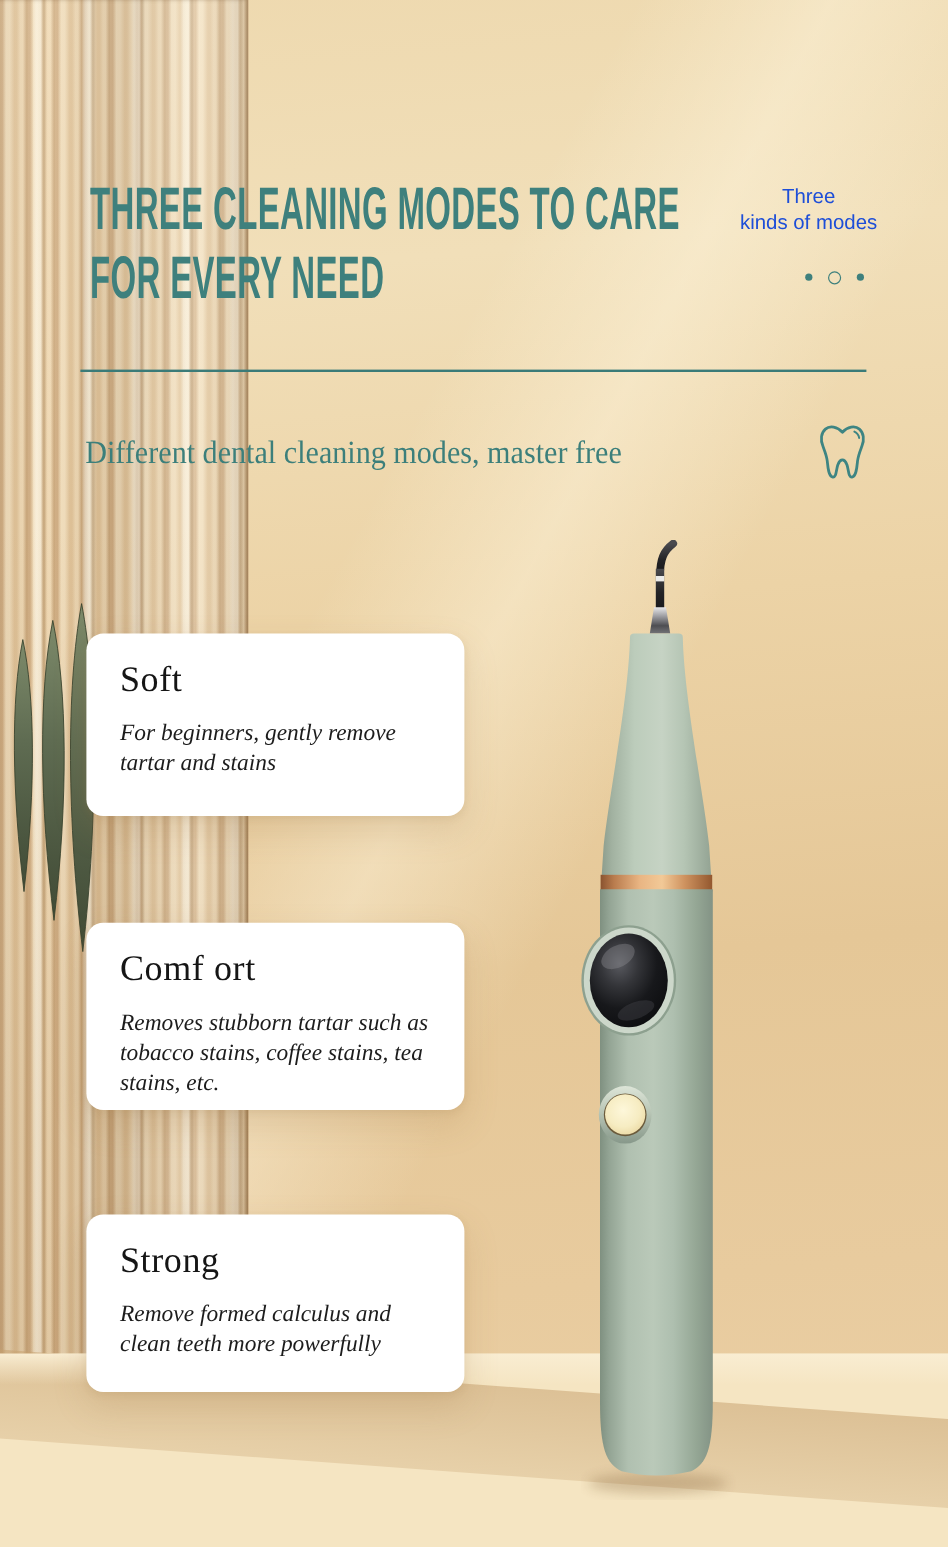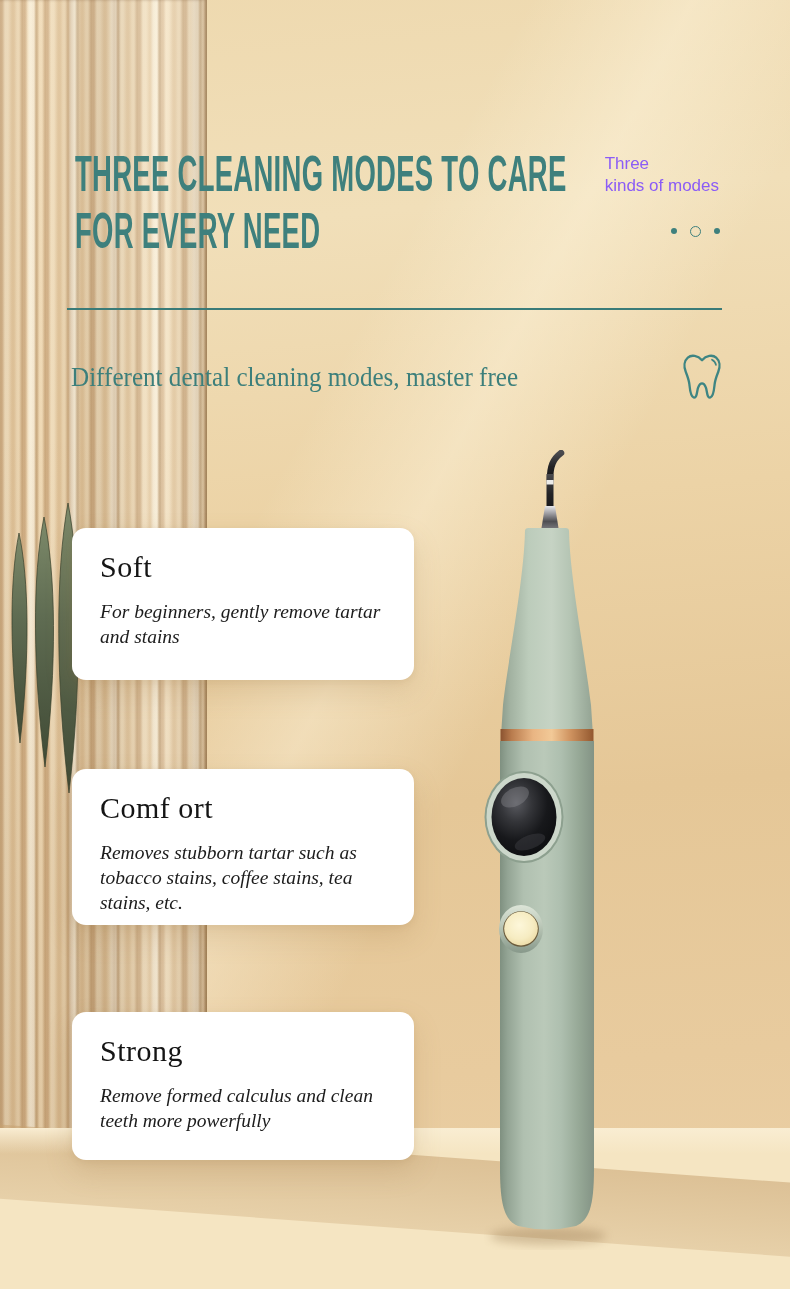--- a/index.html
+++ b/index.html
@@ -43,34 +43,34 @@
   .floor::after{content:"";position:absolute;left:0;top:0;width:100%;height:26px;
         background:linear-gradient(180deg,#f9edd2,rgba(249,237,210,0));}
 
   
   .leaves{position:absolute;left:0;top:495px;}
 
   
   .hero-title{position:absolute;left:75px;top:146px;color:#3e807d;
         font-weight:700;font-size:50px;line-height:57px;white-space:nowrap;
         transform:scaleX(.55);transform-origin:0 0;letter-spacing:.5px;}
-  .corner-note{position:absolute;right:71px;top:153px;text-align:left;
-        color:#8b5cf6;font-size:17px;line-height:22px;}
+  .corner-note{position:absolute;right:59px;top:153px;text-align:center;
+        color:#1d4ed8;font-size:17px;line-height:22px;}
   .dots{position:absolute;right:70px;top:224px;display:flex;align-items:center;gap:13px;height:14px;}
   .dots span{display:block;}
   .dots .filled{width:6px;height:6px;border-radius:50%;background:#3e807d;}
   .dots .open{width:9px;height:9px;border-radius:50%;border:1.8px solid #3e807d;background:transparent;}
   .divider{position:absolute;left:67px;top:308px;width:655px;height:2px;background:#3a7b78;}
   .subtitle{position:absolute;left:71px;top:362px;color:#3c7f7b;
         font-family:"Liberation Serif",serif;font-size:27px;white-space:nowrap;
         transform:scaleX(.93);transform-origin:0 0;}
   .tooth{position:absolute;left:681px;top:352px;}
 
   
-  .card{position:absolute;left:72px;width:342px;background:#fff;border-radius:14px;
+  .card{position:absolute;left:72px;width:315px;background:#fff;border-radius:14px;
         box-shadow:0 12px 28px rgba(160,120,70,.20),0 2px 6px rgba(160,120,70,.12);
         padding:20px 28px;box-sizing:border-box;}
   .card-soft{top:528px;height:152px;}
   .card-comfort{top:769px;height:156px;}
   .card-strong{top:1012px;height:148px;}
   .card-title{font-family:"Liberation Serif",serif;font-size:30px;line-height:34px;
         color:#151515;margin:2px 0 0;font-weight:400;letter-spacing:.5px;}
   .card-text{font-family:"Liberation Serif",serif;font-size:19.5px;line-height:25px;
         color:#1c1c1c;margin:15px 0 0;font-style:italic;}
 

